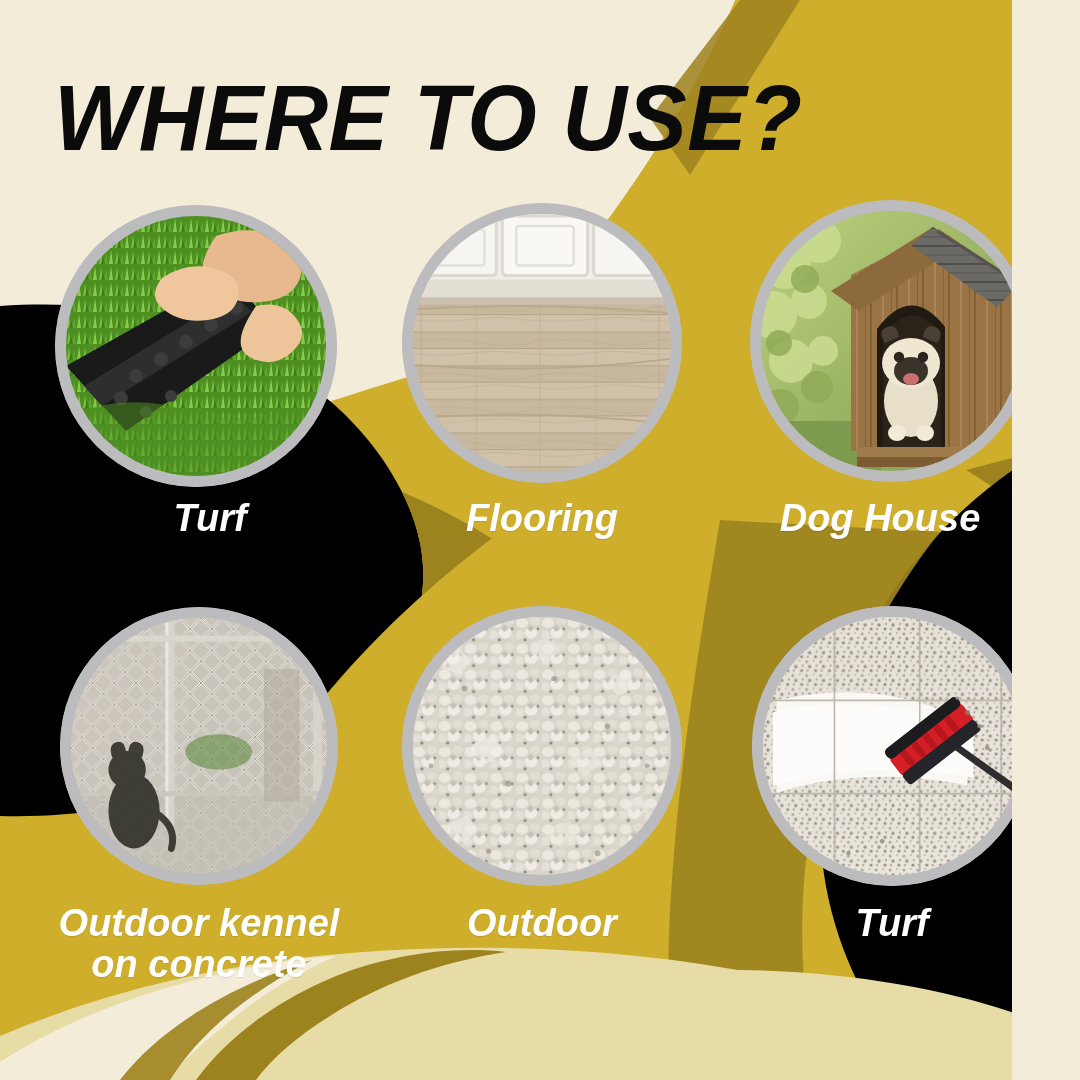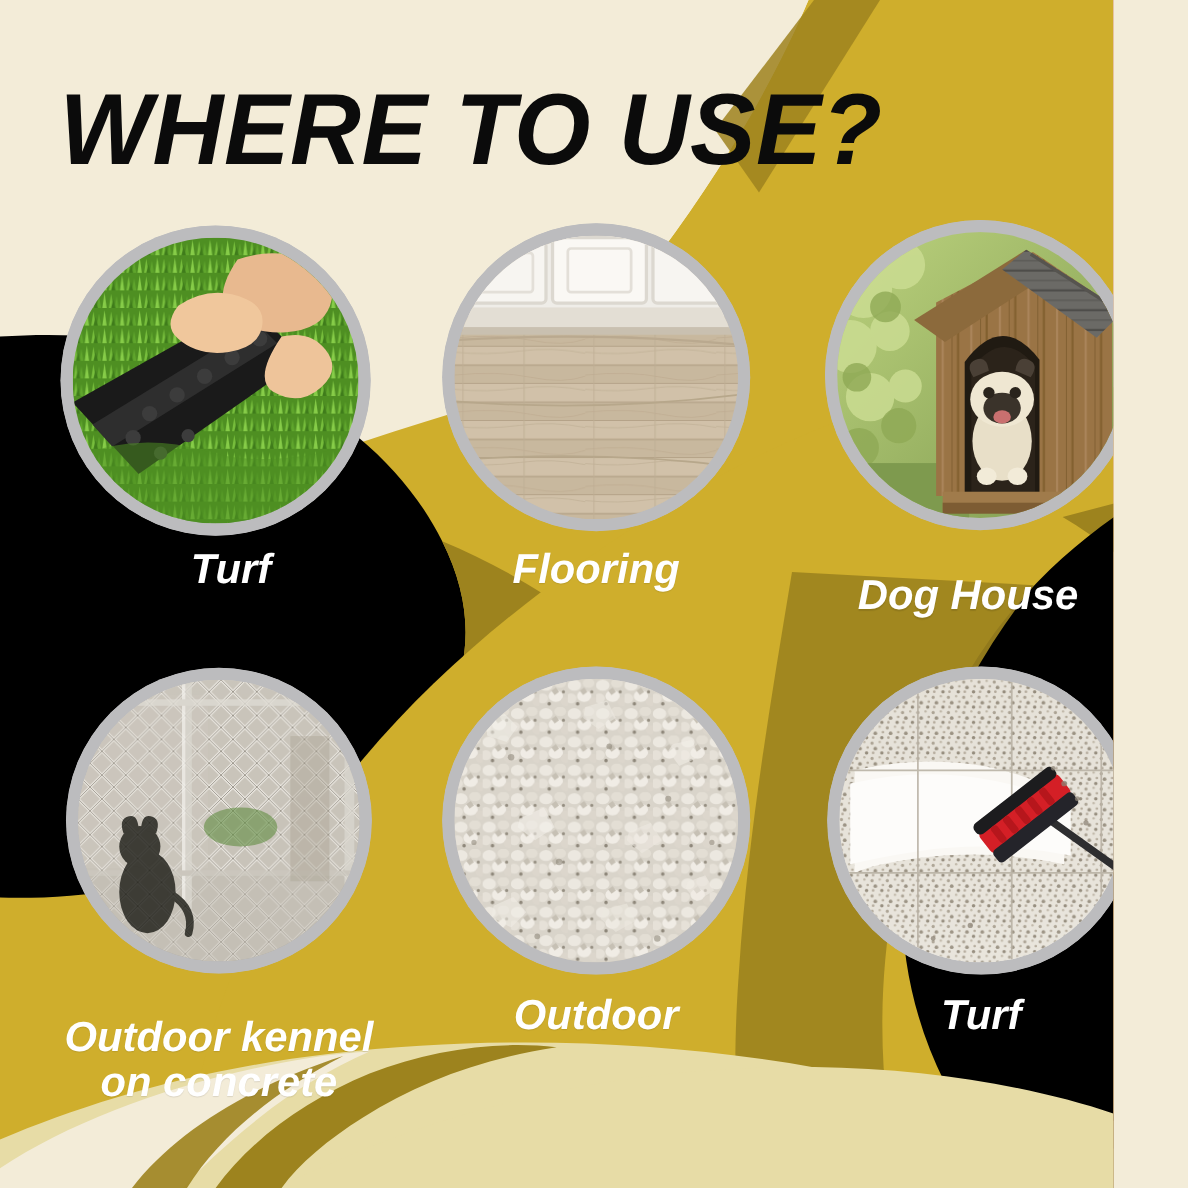--- a/index.html
+++ b/index.html
@@ -63,22 +63,22 @@
   .it2 .photo{left:750px; top:200px; width:282px;height:282px;}
   .it3 .photo{left:60px;  top:607px; width:278px;height:278px;}
   .it4 .photo{left:402px; top:606px; width:280px;height:280px;}
   .it5 .photo{left:752px; top:606px; width:280px;height:280px;}
   .it0 .inner,.it1 .inner,.it2 .inner,.it3 .inner,.it4 .inner,.it5 .inner{
     left:11px;top:11px;right:11px;bottom:11px;
   }
 
   .it0 .caption{left:60px;  top:498px; width:300px;}
   .it1 .caption{left:392px; top:498px; width:300px;text-align:center;}
-  .it2 .caption{left:730px; top:498px; width:300px;margin-top:24px;}
-  .it3 .caption{left:26px;  top:903px; width:346px;margin-top:20px;}
+  .it2 .caption{left:730px; top:498px; width:300px;}
+  .it3 .caption{left:26px;  top:903px; width:346px;}
   .it4 .caption{left:392px; top:903px; width:300px;}
   .it5 .caption{left:742px; top:903px; width:300px;}
 </style>
 </head>
 <body>
 
 <div id="poster">
 
   <svg id="bg" viewBox="0 0 1080 1080" preserveAspectRatio="none" aria-hidden="true">
     <defs>

